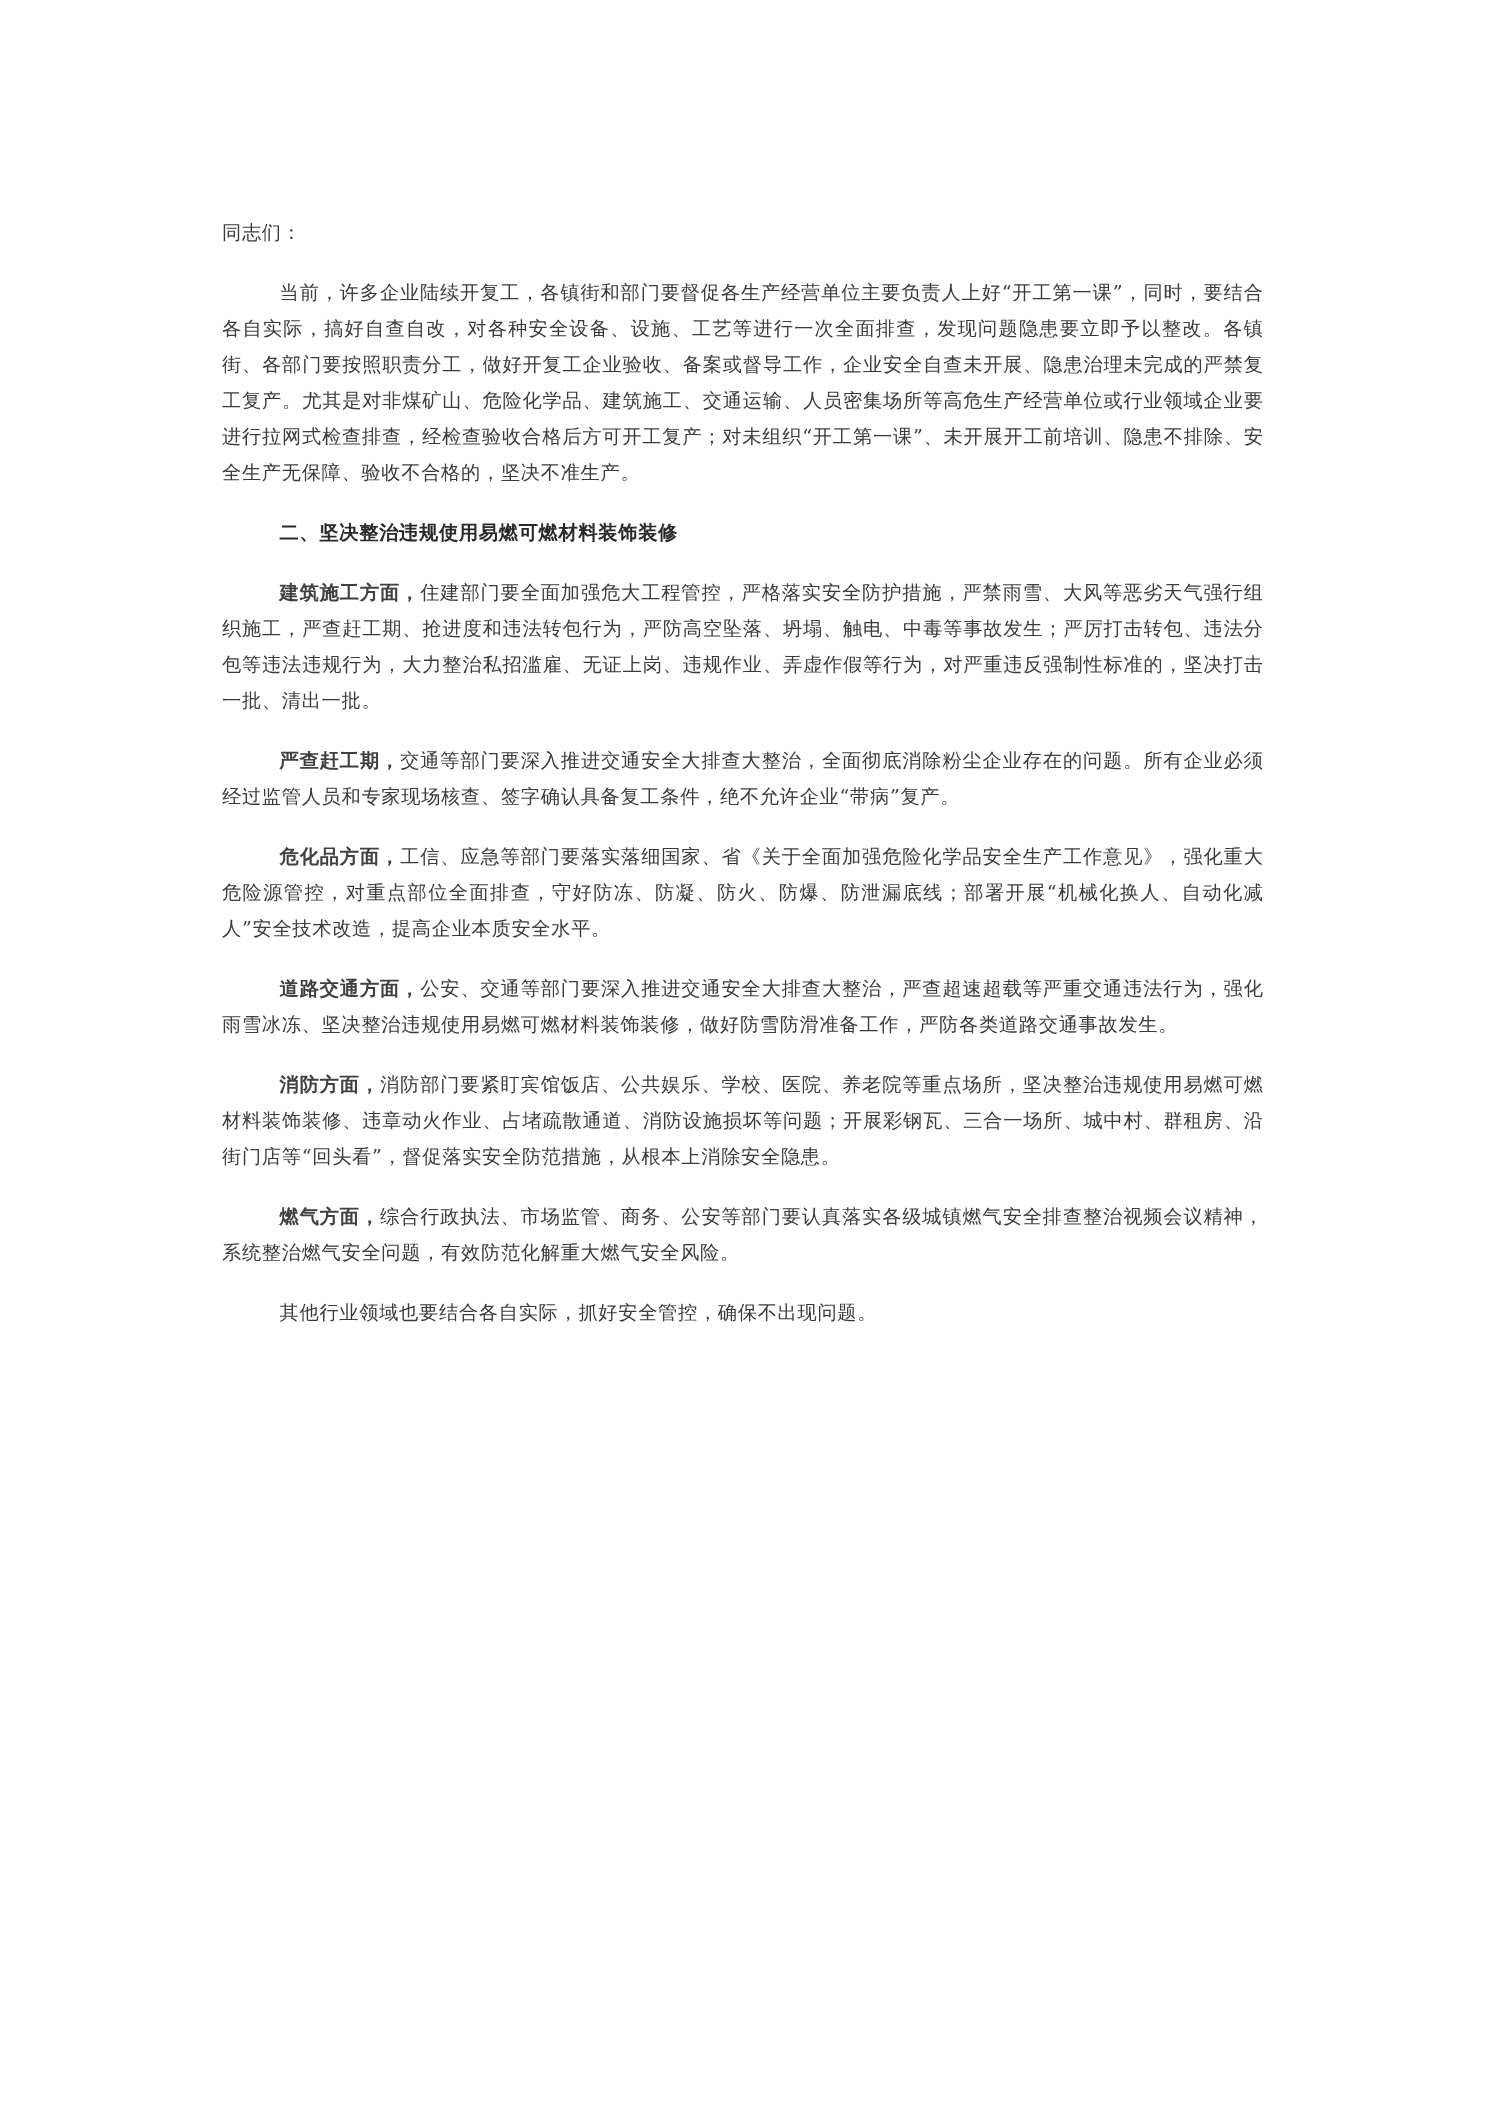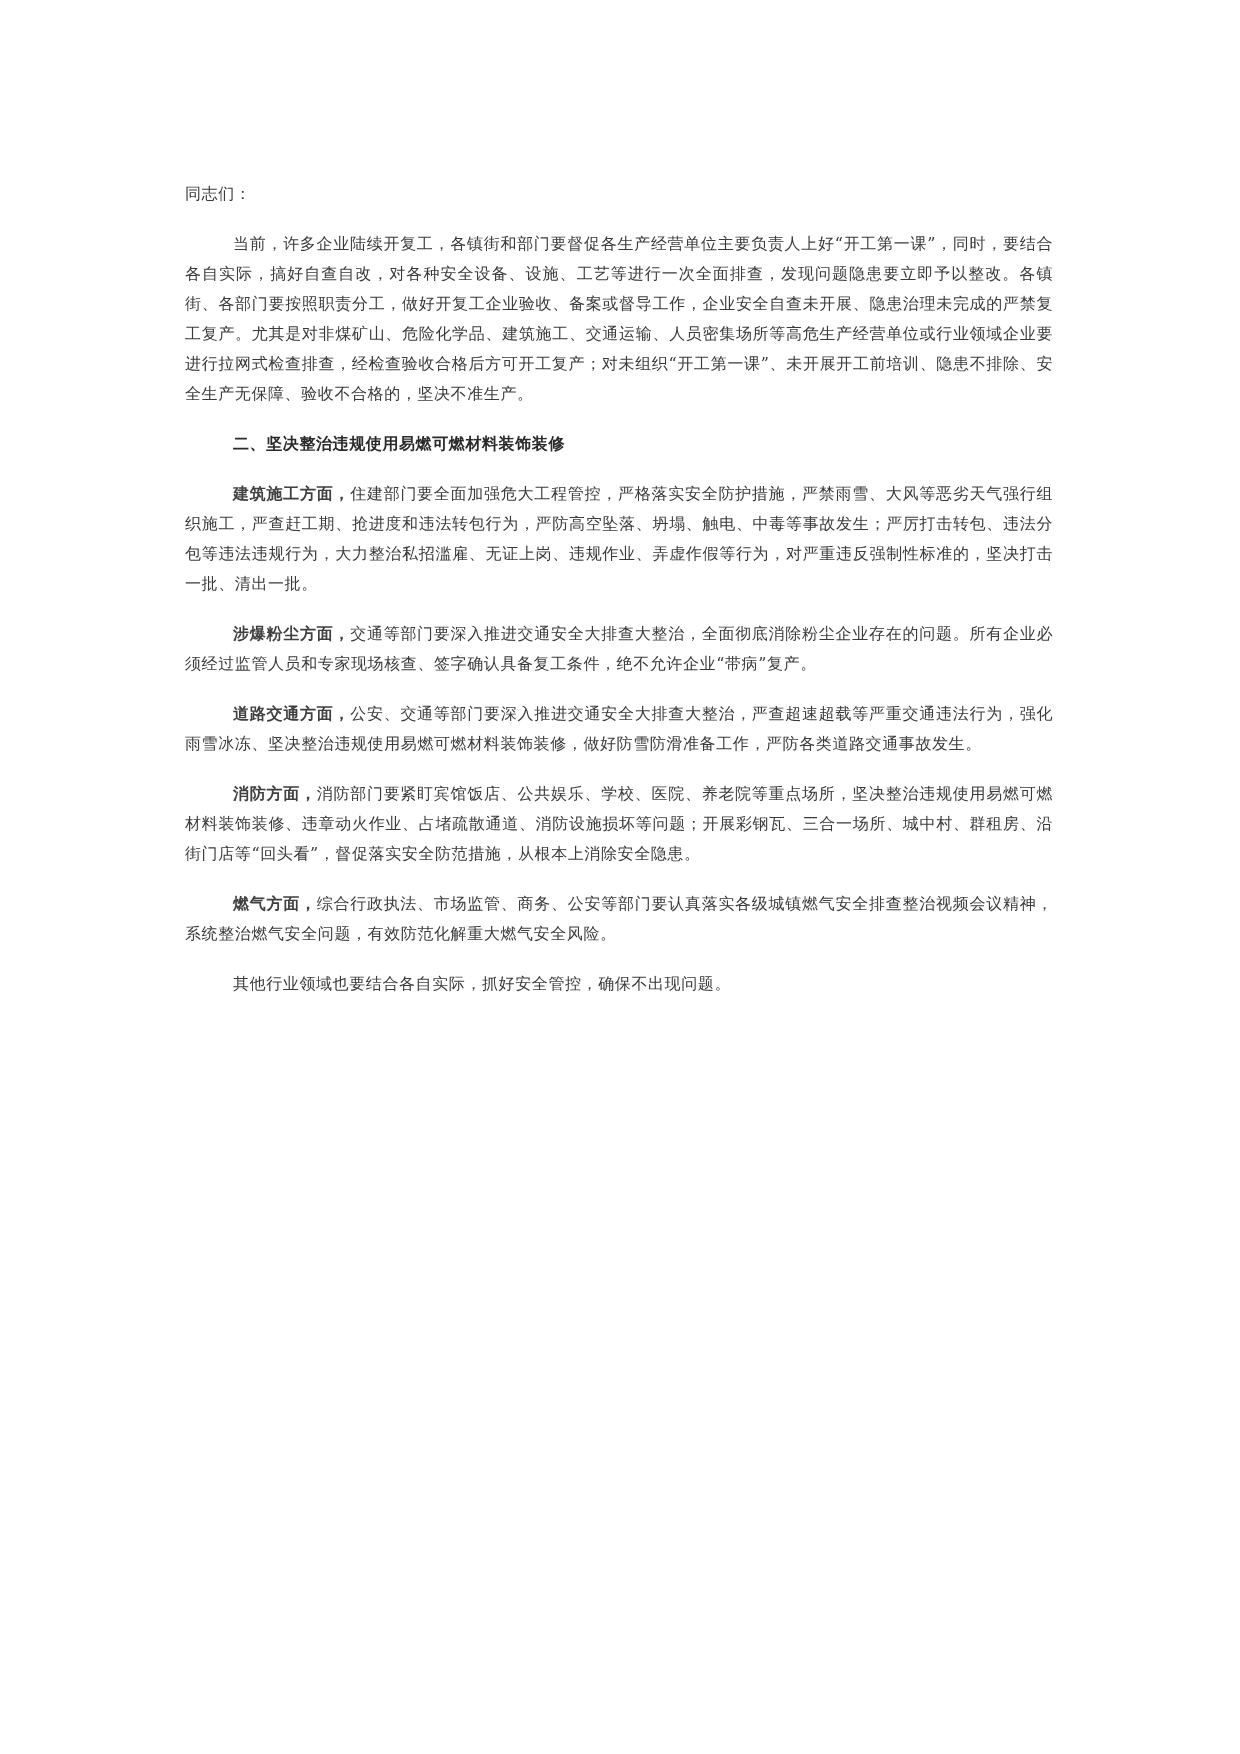--- a/index.html
+++ b/index.html
@@ -28,19 +28,20 @@
 </head>
 <body>
 
 <div class="page">
   <p>同志们：</p>
 
   <p class="indent"><span>当前，许多企业陆续开复工，各镇街和部门要督促各生产经营单位主要负责人上好“开工第一课”，同时，要结合各自实际，搞好自查自改，对各种安全设备、设施、工艺等进行一次全面排查，发现问题隐患要立即予以整改。各镇街、各部门要按照职责分工，做好开复工企业验收、备案或督导工作，企业安全自查未开展、隐患治理未完成的严禁复工复产。尤其是对非煤矿山、危险化学品、建筑施工、交通运输、人员密集场所等高危生产经营单位或行业领域企业要进行拉网式检查排查，经检查验收合格后方可开工复产；对未组织“开工第一课”、未开展开工前培训、隐患不排除、安全生产无保障、验收不合格的，坚决不准生产。</span></p>
 
   <p class="indent heading">二、坚决整治违规使用易燃可燃材料装饰装修</p>
   <p class="indent"><span class="lead">建筑施工方面，</span><span>住建部门要全面加强危大工程管控，严格落实安全防护措施，严禁雨雪、大风等恶劣天气强行组织施工，严查赶工期、抢进度和违法转包行为，严防高空坠落、坍塌、触电、中毒等事故发生；严厉打击转包、违法分包等违法违规行为，大力整治私招滥雇、无证上岗、违规作业、弄虚作假等行为，对严重违反强制性标准的，坚决打击一批、清出一批。</span></p>
-  <p class="indent"><span class="lead">涉爆粉尘方面，</span><span>交通等部门要深入推进交通安全大排查大整治，全面彻底消除粉尘企业存在的问题。所有企业必须经过监管人员和专家现场核查、签字确认具备复工条件，绝不允许企业“带病”复产。</span></p>
+  <p class="indent"><span class="lead">严查赶工期，</span><span>交通等部门要深入推进交通安全大排查大整治，全面彻底消除粉尘企业存在的问题。所有企业必须经过监管人员和专家现场核查、签字确认具备复工条件，绝不允许企业“带病”复产。</span></p>
+  <p class="indent"><span class="lead">危化品方面，</span><span>工信、应急等部门要落实落细国家、省《关于全面加强危险化学品安全生产工作意见》，强化重大危险源管控，对重点部位全面排查，守好防冻、防凝、防火、防爆、防泄漏底线；部署开展“机械化换人、自动化减人”安全技术改造，提高企业本质安全水平。</span></p>
   <p class="indent"><span class="lead">道路交通方面，</span><span>公安、交通等部门要深入推进交通安全大排查大整治，严查超速超载等严重交通违法行为，强化雨雪冰冻、坚决整治违规使用易燃可燃材料装饰装修，做好防雪防滑准备工作，严防各类道路交通事故发生。</span></p>
   <p class="indent"><span class="lead">消防方面，</span><span>消防部门要紧盯宾馆饭店、公共娱乐、学校、医院、养老院等重点场所，坚决整治违规使用易燃可燃材料装饰装修、违章动火作业、占堵疏散通道、消防设施损坏等问题；开展彩钢瓦、三合一场所、城中村、群租房、沿街门店等“回头看”，督促落实安全防范措施，从根本上消除安全隐患。</span></p>
   <p class="indent"><span class="lead">燃气方面，</span><span>综合行政执法、市场监管、商务、公安等部门要认真落实各级城镇燃气安全排查整治视频会议精神，系统整治燃气安全问题，有效防范化解重大燃气安全风险。</span></p>
   <p class="indent"><span>其他行业领域也要结合各自实际，抓好安全管控，确保不出现问题。</span></p>
 
 </div>
 
 </body></html>

